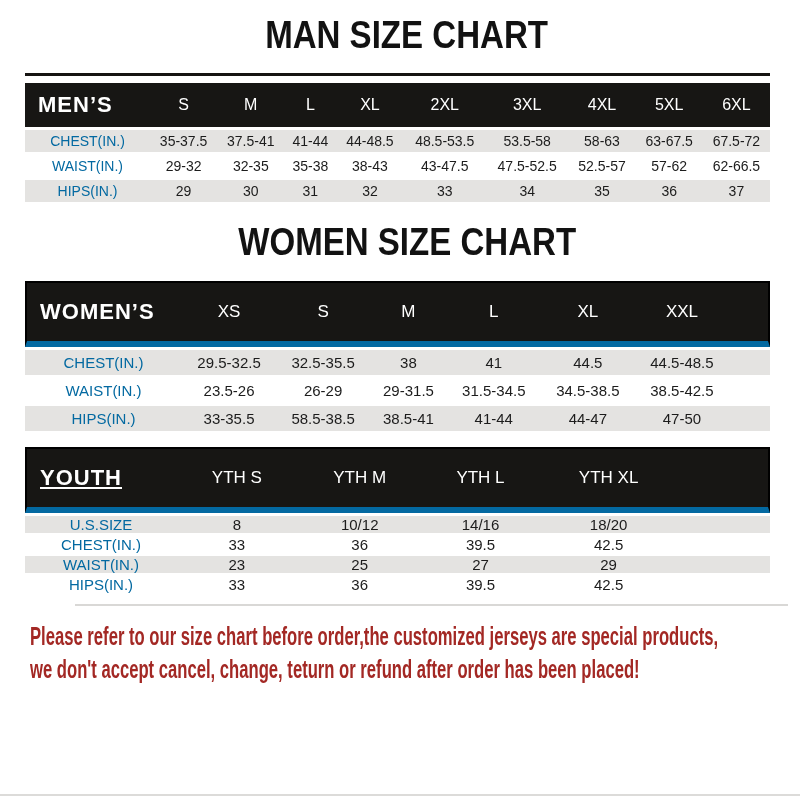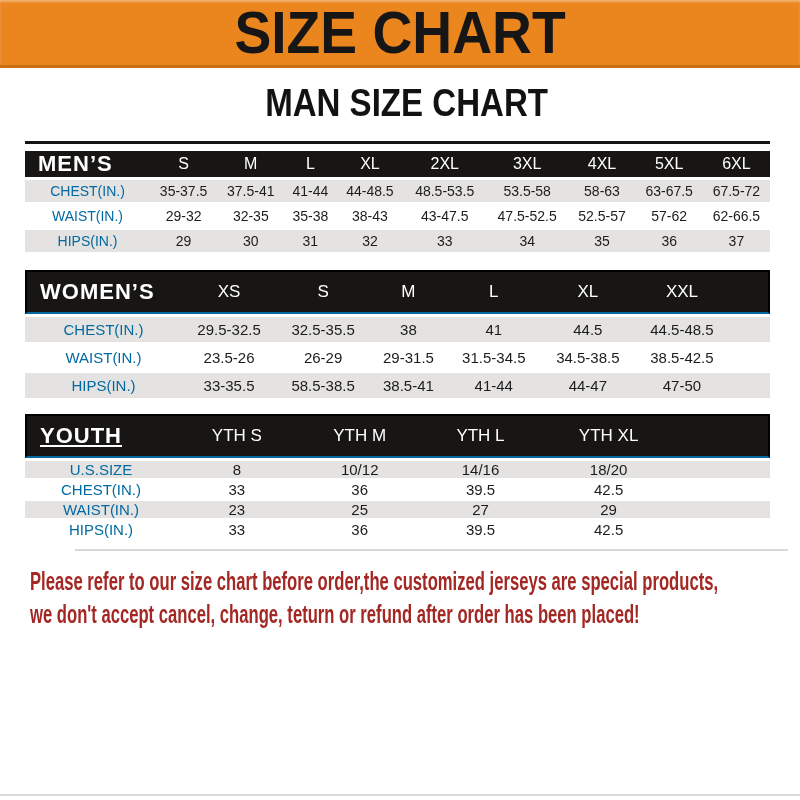--- a/index.html
+++ b/index.html
@@ -34,26 +34,26 @@
   .table-wrap { margin:0 30px 0 25px; }
   .wrap-men   { margin-top:14px; border-top:3px solid #161412; padding-top:4px; }
   .wrap-women { margin-top:12px; }
   .wrap-youth { margin-top:10px; }
 
   table.size-table {
     width:745px; border-collapse:separate; border-spacing:0 3px; table-layout:auto;
   }
   table.size-table thead th {
     background:var(--header_black, #171614); color:#fff; font-weight:normal;
-    text-align:center; padding:0 2px;
+    text-align:center; padding:9px 2px;
   }
   .tbl-men thead th { height:26px; font-size:16px; }
   .tbl-women thead th, .tbl-youth thead th {
     height:40px; font-size:17px;
-    border-top:2px solid #000; border-bottom:2px solid #0369a1;
+    border-top:2px solid #000; border-bottom:6px solid #0369a1;
     background:#201e1c;
   }
   .tbl-women thead th:first-child, .tbl-youth thead th:first-child { border-left:2px solid #000; }
   .tbl-women thead th:last-child,  .tbl-youth thead th:last-child  { border-right:2px solid #000; }
 
   table.size-table th.label-col {
     text-align:left; padding-left:13px; font-weight:bold;
     font-size:22px; letter-spacing:1px;
   }
   .tbl-youth th.label-col { letter-spacing:3px;text-decoration:underline; }
@@ -79,23 +79,20 @@
     font-weight:bold; font-size:26px; line-height:33px;
     transform:scaleX(.64); transform-origin:0 50%; white-space:nowrap;
   }
   .page-bottom-rule { position:absolute; left:0; right:0; bottom:4px; height:2px; background:#DCDBD9; }
 </style>
 </head>
 <body>
 
 <div class="page">
 
-  <header class="banner">
-    <span class="banner-text">SIZE CHART</span>
-  </header>
 
   <section>
     <h2 class="section-title title-men">
       <span class="condense">MAN SIZE CHART</span>
     </h2>
     <div class="table-wrap wrap-men">
       <table class="size-table tbl-men">
           <thead>
             <tr class="header-row">
               <th class="label-col">MEN’S</th>
@@ -146,20 +143,23 @@
               <td class="val">35</td>
               <td class="val">36</td>
               <td class="val">37</td>
             </tr>
           </tbody>
         </table>
     </div>
   </section>
 
   <section>
+    <h2 class="section-title title-women">
+      <span class="condense">WOMEN SIZE CHART</span>
+    </h2>
     <div class="table-wrap wrap-women">
       <table class="size-table tbl-women">
           <thead>
             <tr class="header-row">
               <th class="label-col">WOMEN’S</th>
               <th class="size-col">XS</th>
               <th class="size-col">S</th>
               <th class="size-col">M</th>
               <th class="size-col">L</th>
               <th class="size-col">XL</th>

